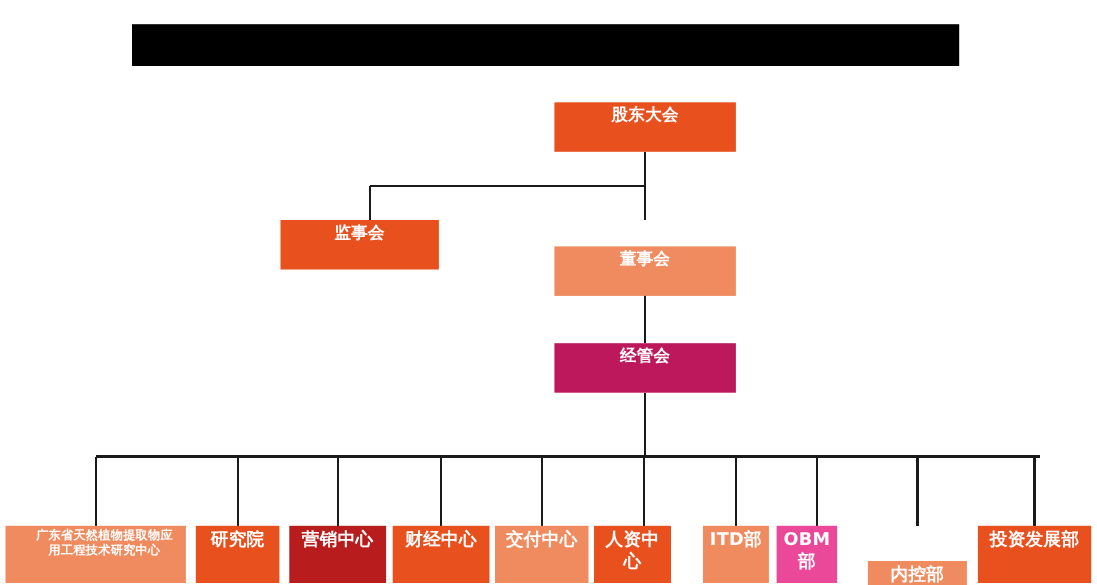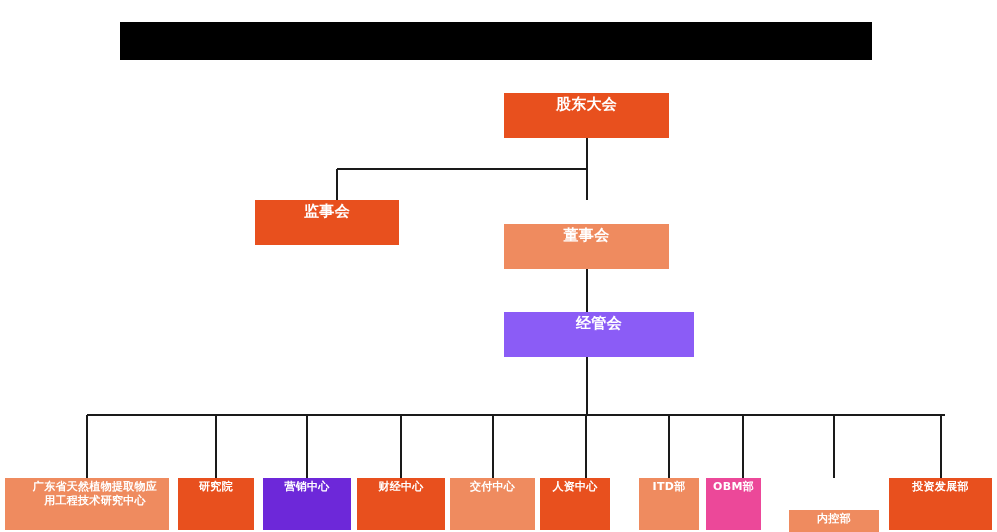--- a/index.html
+++ b/index.html
@@ -46,21 +46,21 @@
     justify-content: center;
     text-align: center;
     color: #ffffff;
     font-weight: bold;
     line-height: 1.25;
     letter-spacing: 0.3px;
     padding: 2px 4px;
   }
 
   .node.lvl-primary   { font-size: 15px; }
-  .node.lvl-dept      { font-size: 11px; }
+  .node.lvl-dept      { font-size: 16px; }
   .node.lvl-dept-small{ font-size: 11px; }
 </style>
 </head>
 <body>
 
 <div id="chart-root">
 
   <div class="title-bar"></div>
 
   <svg id="connectors" viewBox="0 0 997 532" width="997" height="532">
@@ -85,30 +85,30 @@
   <div id="nodes-layer">
       <div class="node lvl-primary" style="left: 504px; top: 93px; width: 165px; height: 45px; background: rgb(232, 80, 30);">
         <span>股东大会</span>
       </div>
       <div class="node lvl-primary" style="left: 255px; top: 200px; width: 144px; height: 45px; background: rgb(232, 80, 30);">
         <span>监事会</span>
       </div>
       <div class="node lvl-primary" style="left: 504px; top: 200px; width: 165px; height: 45px; background: rgb(239, 139, 95); margin-top: 24px;">
         <span>董事会</span>
       </div>
-      <div class="node lvl-primary" style="left: 504px; top: 312px; width: 190px; height: 45px; background: #8b5cf6;">
+      <div class="node lvl-primary" style="left: 504px; top: 312px; width: 165px; height: 45px; background: #be185d;">
         <span>经管会</span>
       </div>
       <div class="node lvl-dept-small" style="left: 5px; top: 478px; width: 164px; height: 52px; background: rgb(239, 139, 95); padding-left: 20px;">
         <span>广东省天然植物提取物应<br>用工程技术研究中心</span>
       </div>
       <div class="node lvl-dept" style="left: 178px; top: 478px; width: 76px; height: 52px; background: rgb(232, 80, 30);">
         <span>研究院</span>
       </div>
-      <div class="node lvl-dept" style="left: 263px; top: 478px; width: 88px; height: 52px; background: #6d28d9;">
+      <div class="node lvl-dept" style="left: 263px; top: 478px; width: 88px; height: 52px; background: #b91c1c;">
         <span>营销中心</span>
       </div>
       <div class="node lvl-dept" style="left: 357px; top: 478px; width: 88px; height: 52px; background: rgb(232, 80, 30);">
         <span>财经中心</span>
       </div>
       <div class="node lvl-dept" style="left: 450px; top: 478px; width: 85px; height: 52px; background: rgb(239, 139, 95);">
         <span>交付中心</span>
       </div>
       <div class="node lvl-dept" style="left: 540px; top: 478px; width: 70px; height: 52px; background: rgb(232, 80, 30);">
         <span>人资中心</span>

